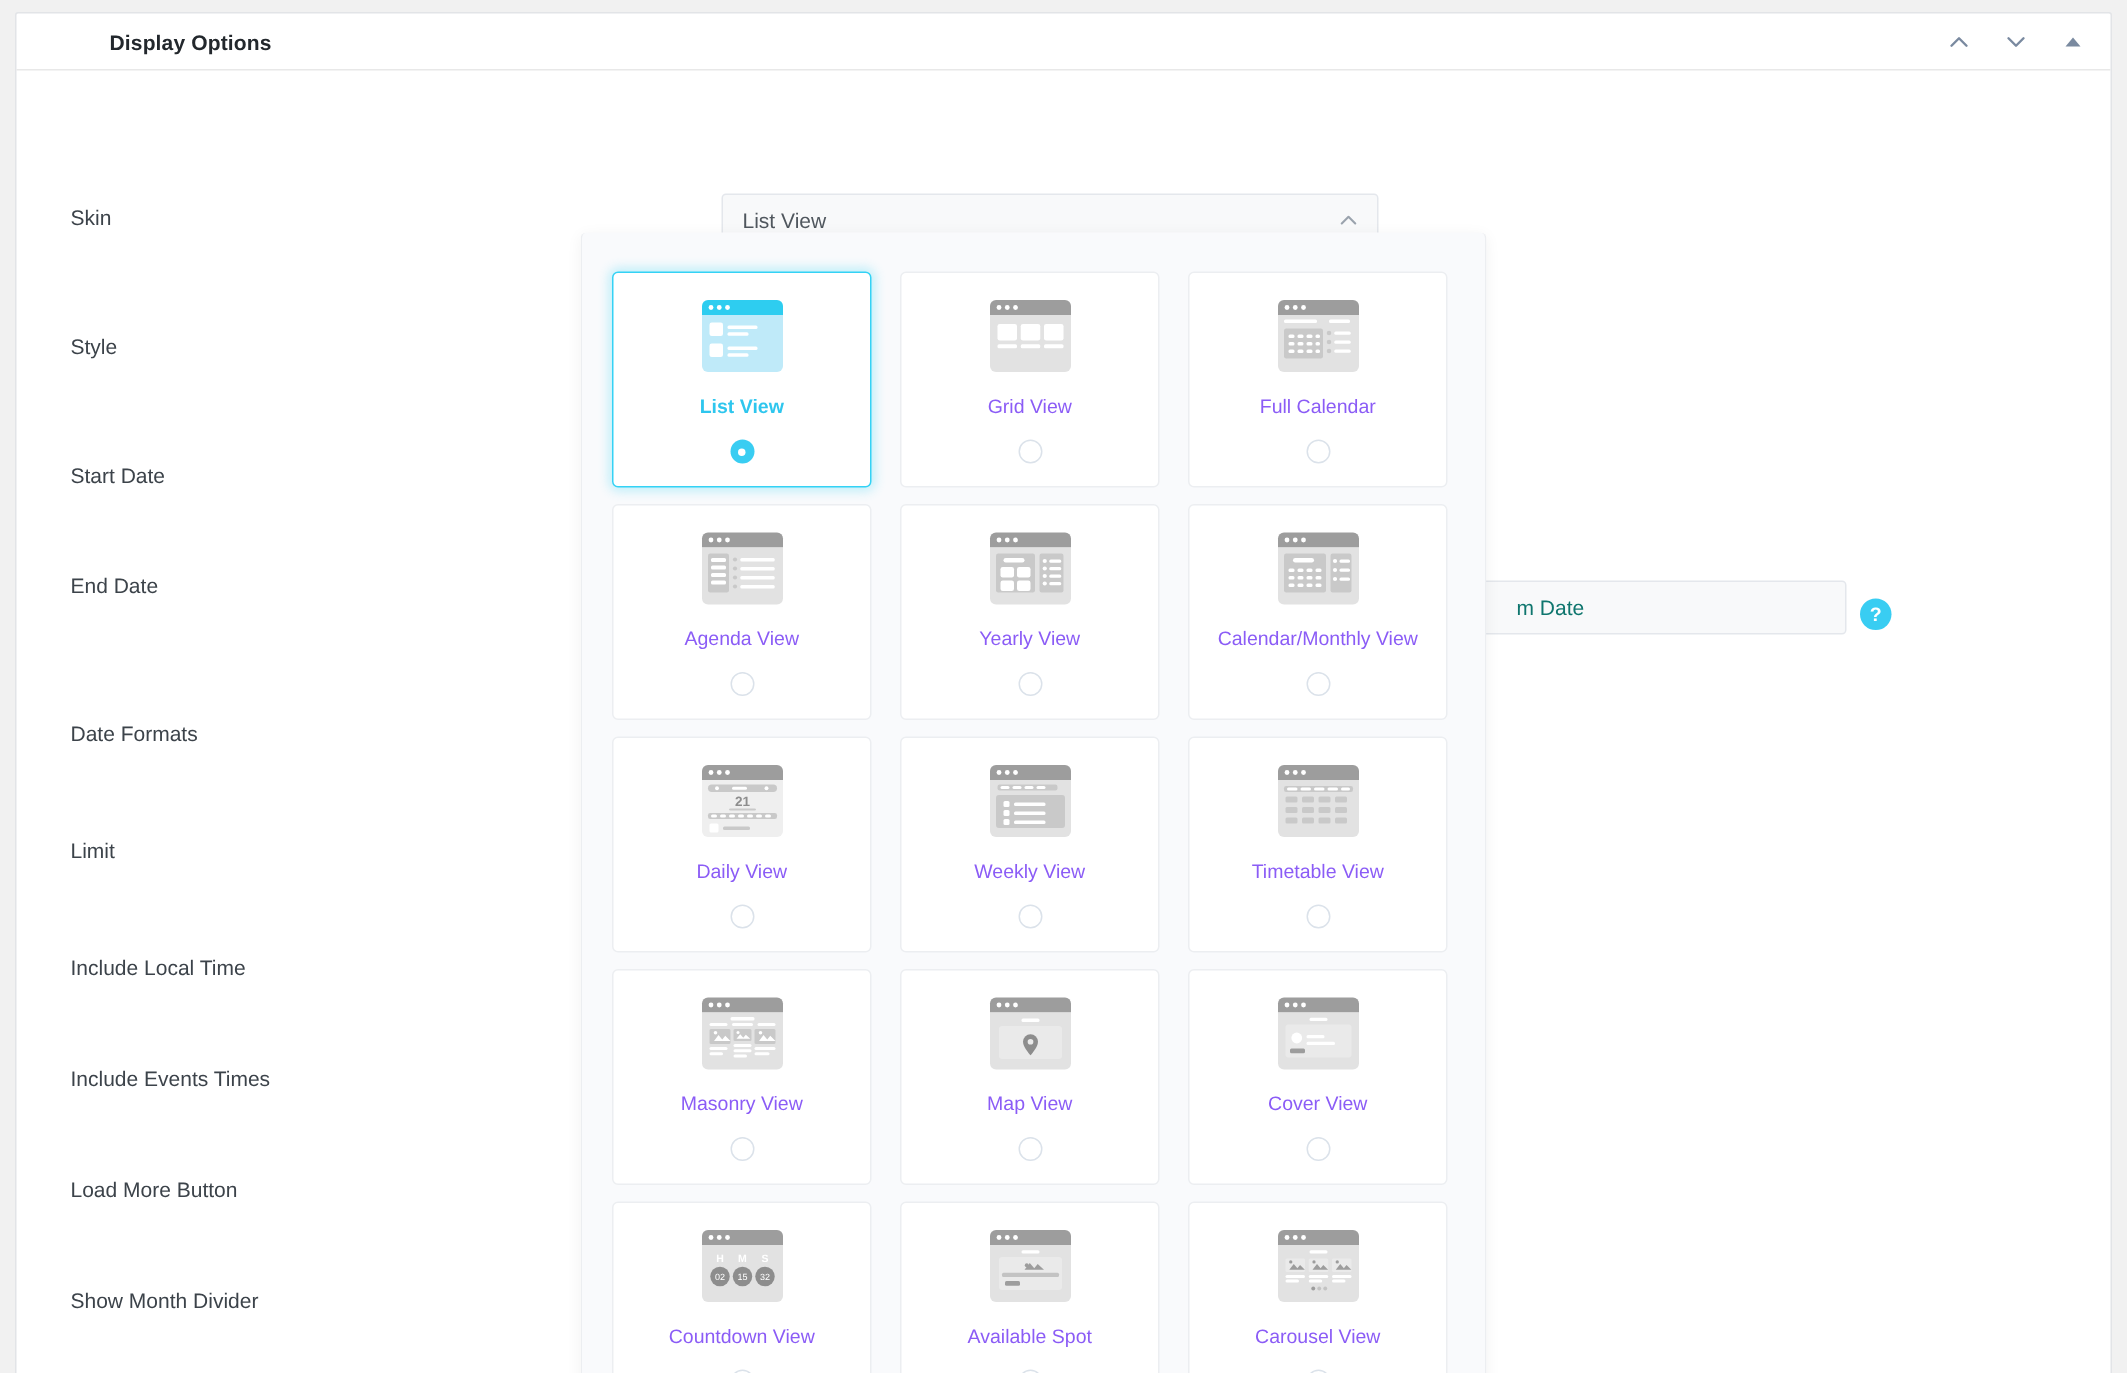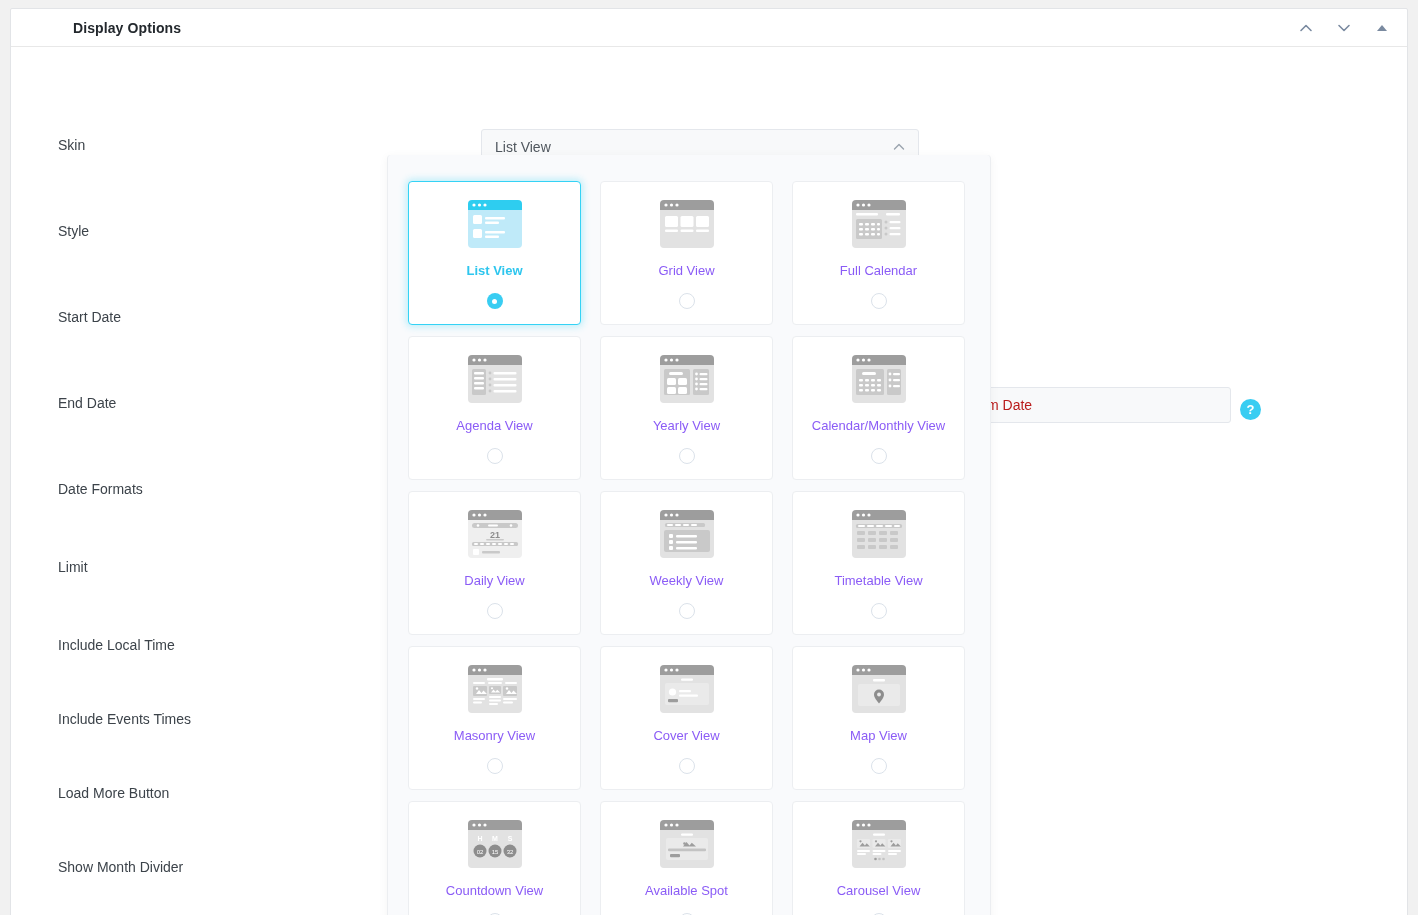--- a/index.html
+++ b/index.html
@@ -48,21 +48,20 @@
   .hdr-btn svg { display: block; }
 
   
   #form-body { position: relative; height: 880px; }
   .form-label {
     position: absolute;
     left: 36px;
     font-size: 14px;
     color: #3c434a;
     white-space: nowrap;
-    margin-left: 11px;
   }
 
   
   #skin-select {
     position: absolute;
     left: 470px; top: 82px;
     width: 438px; height: 35px;
     background: #f8f9fa;
     border: 1px solid #e4e7ec;
     border-radius: 3px;
@@ -86,23 +85,23 @@
     position: absolute;
     left: 975px; top: 340px;
     width: 245px; height: 36px;
     background: #f8f9fa;
     border: 1px solid #e4e7ec;
     border-radius: 3px;
     display: flex; align-items: center;
     overflow: hidden;
   }
   #custom-date-text {
-    margin-left: 0;
+    margin-left: 24px;
     font-size: 14px;
-    color: #b91c1c;
+    color: #0f766e;
     white-space: nowrap;
   }
   #help-icon {
     position: absolute;
     left: 1229px; top: 352px;
     width: 21px; height: 21px;
     border-radius: 50%;
     background: #39cdf2;
     color: #fff;
     font-size: 13px;
@@ -208,21 +207,21 @@
       </button>
     </div>
   </div>
 
   <div id="form-body">
 
     <div id="labels-host">
         <div class="form-label" style="top: 90px;">Skin</div>
         <div class="form-label" style="top: 176px; text-align: right;">Style</div>
         <div class="form-label" style="top: 262px;">Start Date</div>
-        <div class="form-label" style="top: 348px;">End Date</div>
+        <div class="form-label" style="top: 335px;">End Date</div>
         <div class="form-label" style="top: 434px;">Date Formats</div>
         <div class="form-label" style="top: 512px;">Limit</div>
         <div class="form-label" style="top: 590px;">Include Local Time</div>
         <div class="form-label" style="top: 664px; text-align: center;">Include Events Times</div>
         <div class="form-label" style="top: 738px;">Load More Button</div>
         <div class="form-label" style="top: 812px;">Show Month Divider</div>
       </div>
 
     <div id="skin-select">
       <span id="skin-select-value">List View</span>
@@ -504,43 +503,43 @@
             <div class="skin-name">Masonry View</div>
             <div class="skin-radio"></div>
           </div>
           <div class="skin-card">
             <div class="skin-icon"><svg viewBox="0 0 62 56" width="62" height="56" aria-hidden="true">
     <path d="M4 6 a4 4 0 0 1 4-4 h46 a4 4 0 0 1 4 4 v6 H4 Z" fill="#9d9d9d"></path>
     <circle cx="10" cy="7" r="1.6" fill="#fff"></circle>
                 <circle cx="15.5" cy="7" r="1.6" fill="#fff"></circle>
                 <circle cx="21" cy="7" r="1.6" fill="#fff"></circle>
     <path d="M4 12 H58 v34 a4 4 0 0 1 -4 4 H8 a4 4 0 0 1 -4 -4 Z" fill="#e2e2e2"></path>
+    <rect x="25" y="16" width="12" height="2.4" rx="1" fill="#ffffff"></rect>
+                <rect x="10" y="21" width="42" height="22" rx="2" fill="#eaeaea"></rect>
+                <path d="M31 26.5 a5 5 0 0 1 5 5 c0 3.6-5 9-5 9 s-5-5.4-5-9 a5 5 0 0 1 5-5 z" fill="#8d8d8d"></path>
+                <circle cx="31" cy="31.5" r="1.9" fill="#eaeaea"></circle>
+  </svg></div>
+            <div class="skin-name">Map View</div>
+            <div class="skin-radio"></div>
+          </div>
+          <div class="skin-card">
+            <div class="skin-icon"><svg viewBox="0 0 62 56" width="62" height="56" aria-hidden="true">
+    <path d="M4 6 a4 4 0 0 1 4-4 h46 a4 4 0 0 1 4 4 v6 H4 Z" fill="#9d9d9d"></path>
+    <circle cx="10" cy="7" r="1.6" fill="#fff"></circle>
+                <circle cx="15.5" cy="7" r="1.6" fill="#fff"></circle>
+                <circle cx="21" cy="7" r="1.6" fill="#fff"></circle>
+    <path d="M4 12 H58 v34 a4 4 0 0 1 -4 4 H8 a4 4 0 0 1 -4 -4 Z" fill="#e2e2e2"></path>
     <rect x="25" y="15.5" width="12" height="2.2" rx="1" fill="#ffffff"></rect>
                 <rect x="9" y="20" width="44" height="22" rx="2" fill="#eaeaea"></rect>
                 <circle cx="16.5" cy="29" r="3.6" fill="#fff"></circle>
                 <rect x="23" y="27" width="12" height="2.2" rx="1" fill="#ffffff"></rect>
                 <rect x="23" y="31.5" width="19" height="2.2" rx="1" fill="#ffffff"></rect>
                 <rect x="12" y="36" width="10" height="3.2" rx="1" fill="#9d9d9d"></rect>
   </svg></div>
             <div class="skin-name">Cover View</div>
-            <div class="skin-radio"></div>
-          </div>
-          <div class="skin-card">
-            <div class="skin-icon"><svg viewBox="0 0 62 56" width="62" height="56" aria-hidden="true">
-    <path d="M4 6 a4 4 0 0 1 4-4 h46 a4 4 0 0 1 4 4 v6 H4 Z" fill="#9d9d9d"></path>
-    <circle cx="10" cy="7" r="1.6" fill="#fff"></circle>
-                <circle cx="15.5" cy="7" r="1.6" fill="#fff"></circle>
-                <circle cx="21" cy="7" r="1.6" fill="#fff"></circle>
-    <path d="M4 12 H58 v34 a4 4 0 0 1 -4 4 H8 a4 4 0 0 1 -4 -4 Z" fill="#e2e2e2"></path>
-    <rect x="25" y="16" width="12" height="2.4" rx="1" fill="#ffffff"></rect>
-                <rect x="10" y="21" width="42" height="22" rx="2" fill="#eaeaea"></rect>
-                <path d="M31 26.5 a5 5 0 0 1 5 5 c0 3.6-5 9-5 9 s-5-5.4-5-9 a5 5 0 0 1 5-5 z" fill="#8d8d8d"></path>
-                <circle cx="31" cy="31.5" r="1.9" fill="#eaeaea"></circle>
-  </svg></div>
-            <div class="skin-name">Map View</div>
             <div class="skin-radio"></div>
           </div>
           <div class="skin-card">
             <div class="skin-icon"><svg viewBox="0 0 62 56" width="62" height="56" aria-hidden="true">
     <path d="M4 6 a4 4 0 0 1 4-4 h46 a4 4 0 0 1 4 4 v6 H4 Z" fill="#9d9d9d"></path>
     <circle cx="10" cy="7" r="1.6" fill="#fff"></circle>
                 <circle cx="15.5" cy="7" r="1.6" fill="#fff"></circle>
                 <circle cx="21" cy="7" r="1.6" fill="#fff"></circle>
     <path d="M4 12 H58 v34 a4 4 0 0 1 -4 4 H8 a4 4 0 0 1 -4 -4 Z" fill="#e2e2e2"></path>
     <text x="16" y="23" font-family="Liberation Sans, sans-serif" font-size="7" font-weight="bold" fill="#fff" text-anchor="middle">H</text>

